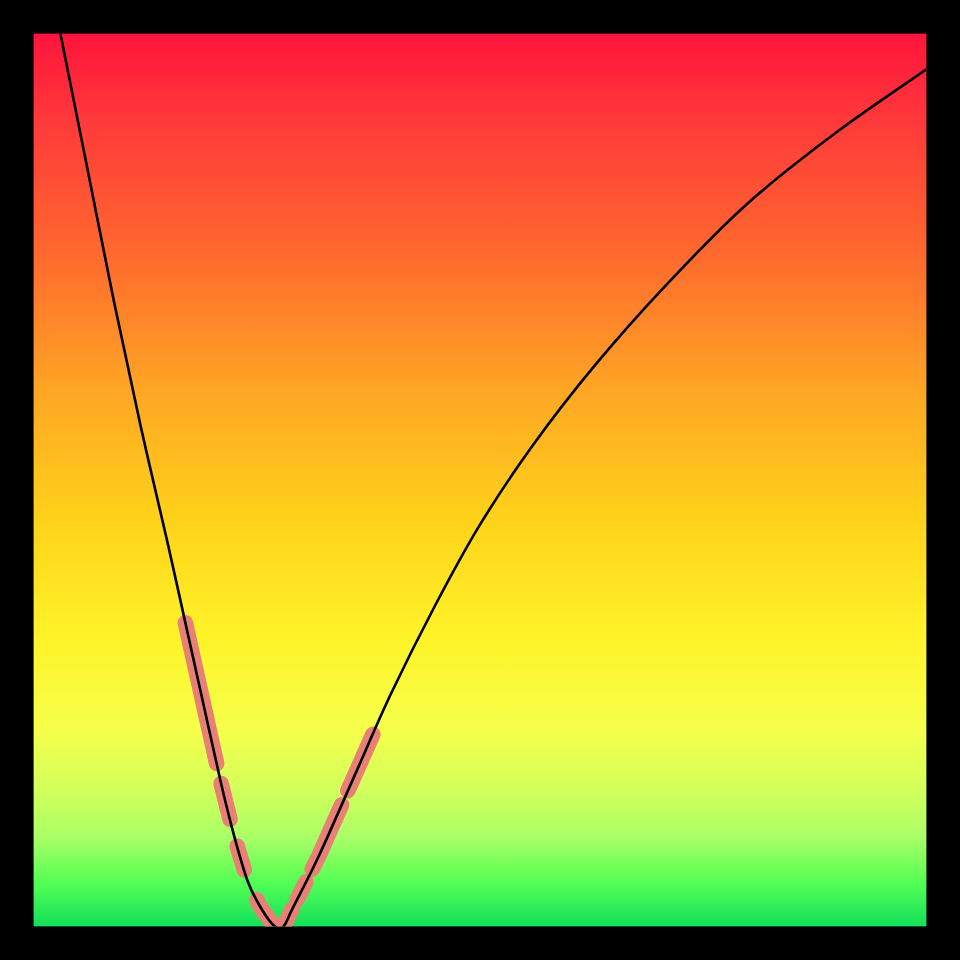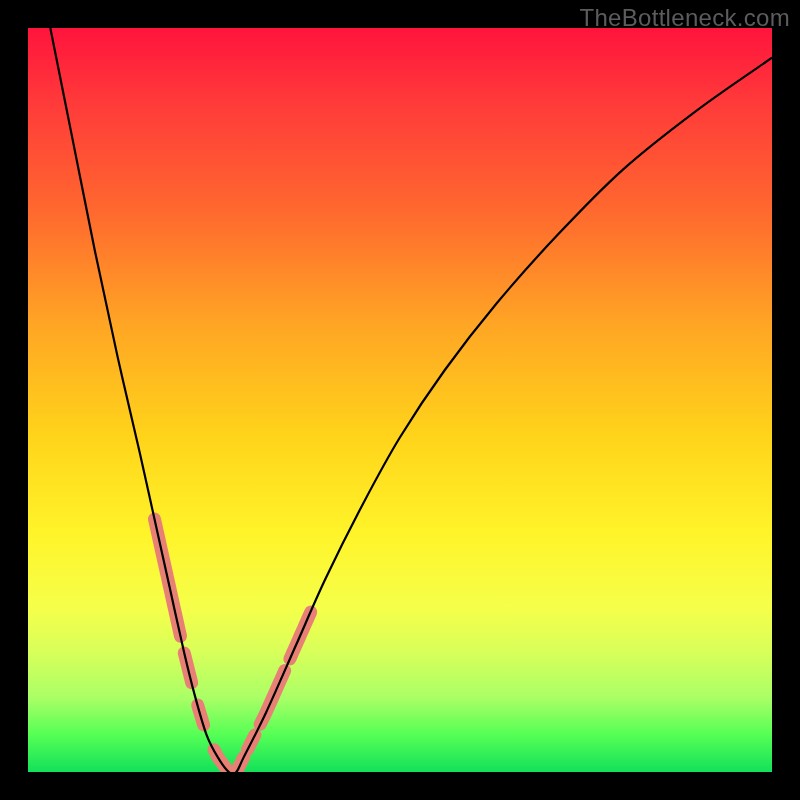--- a/index.html
+++ b/index.html
@@ -68,14 +68,13 @@
           <path d="M 156.23999999999998 624.96 L 156.7714285714286 627.0857142857143 L 157.30285714285714 629.2114285714285 L 157.83428571428573 631.3371428571429 L 158.3657142857143 633.4628571428572 L 158.89714285714285 635.5885714285714 L 159.42857142857142 637.7142857142857 L 159.96 639.84 L 160.49142857142857 641.9657142857143 L 161.02285714285713 644.0914285714285 L 161.55428571428573 646.2171428571429 L 162.0857142857143 648.3428571428572 L 162.61714285714285 650.4685714285714 L 163.14857142857142 652.5942857142857 L 163.68 654.72 " fill="none" stroke="#e98076" stroke-width="13" stroke-linecap="round" stroke-linejoin="round"></path>
           <path d="M 169.632 677.04 L 170.05714285714285 678.4571428571429 L 170.48228571428572 679.8742857142857 L 170.90742857142857 681.2914285714286 L 171.33257142857144 682.7085714285714 L 171.7577142857143 684.1257142857143 L 172.18285714285713 685.5428571428571 L 172.60800000000003 686.96 L 173.03314285714288 688.3771428571429 L 173.45828571428575 689.7942857142858 L 173.8834285714286 691.2114285714287 L 174.30857142857144 692.6285714285715 L 174.7337142857143 694.0457142857143 L 175.15885714285716 695.4628571428572 L 175.584 696.88 " fill="none" stroke="#e98076" stroke-width="13" stroke-linecap="round" stroke-linejoin="round"></path>
           <path d="M 186 721.68 L 188.12571428571428 725.9314285714286 L 190.2514285714286 729.8285714285714 L 192.37714285714284 732.6628571428571 L 194.50285714285712 735.4971428571429 L 196.62857142857143 738.3314285714285 L 198.75428571428571 741.1657142857143 L 200.88000000000002 744 L 203.00571428571428 744 L 205.1314285714286 744 L 207.25714285714287 744 L 209.38285714285715 741.8742857142857 L 211.5085714285714 737.6228571428571 L 213.6342857142857 733.3714285714285 L 215.76 729.12 " fill="none" stroke="#e98076" stroke-width="13" stroke-linecap="round" stroke-linejoin="round"></path>
           <path d="M 219.48 721.68 L 220.01142857142855 720.6171428571429 L 220.54285714285714 719.5542857142857 L 221.07428571428574 718.4914285714285 L 221.60571428571427 717.4285714285714 L 222.1371428571429 716.3657142857143 L 222.66857142857143 715.3028571428572 L 223.2 714.24 L 223.73142857142858 713.1771428571428 L 224.26285714285714 712.1142857142858 L 224.79428571428573 711.0514285714286 L 225.32571428571427 709.9885714285715 L 225.8571428571429 708.9257142857143 L 226.38857142857142 707.8628571428571 L 226.92 706.8 " fill="none" stroke="#e98076" stroke-width="13" stroke-linecap="round" stroke-linejoin="round"></path>
           <path d="M 232.128 696.384 L 233.88171428571428 692.8765714285714 L 235.63542857142858 689.3691428571428 L 237.38914285714284 685.8617142857142 L 239.1428571428571 682.0885714285715 L 240.89657142857143 678.1427142857143 L 242.6502857142857 674.1968571428572 L 244.404 670.251 L 246.15771428571432 666.3051428571428 L 247.91142857142856 662.3592857142858 L 249.66514285714285 658.4134285714285 L 251.41885714285718 654.4675714285714 L 253.1725714285714 650.5217142857143 L 254.9262857142857 646.5758571428572 L 256.68 642.63 " fill="none" stroke="#e98076" stroke-width="13" stroke-linecap="round" stroke-linejoin="round"></path>
           <path d="M 261.88800000000003 630.9119999999999 L 263.37600000000003 627.5639999999999 L 264.86400000000003 624.216 L 266.35200000000003 620.8679999999999 L 267.84 617.52 L 269.32800000000003 614.1719999999999 L 270.816 610.8240000000001 L 272.304 607.476 L 273.79200000000003 604.1279999999999 L 275.28 600.78 L 276.76800000000003 597.432 L 278.256 594.0840000000001 L 279.744 590.736 L 281.23199999999997 587.388 L 282.72 584.04 " fill="none" stroke="#e98076" stroke-width="13" stroke-linecap="round" stroke-linejoin="round"></path>
         </g>
       <path id="main-curve" fill="none" stroke="#000000" stroke-width="2.2" d="M 22.32 0 C 26.040000000000003 18.600000000000023 37.2 74.39999999999998 44.64 111.60000000000002 C 52.080000000000005 148.79999999999995 59.52 187.24 66.96 223.20000000000005 C 74.4 259.15999999999997 81.84 293.88 89.28 327.35999999999996 C 96.72 360.84 105.39999999999999 396.8 111.6 424.08 C 117.8 451.35999999999996 121.52 468.72 126.48 491.03999999999996 C 131.44 513.36 136.39999999999998 535.68 141.36 558 C 146.32000000000002 580.3199999999999 151.9 606.36 156.23999999999998 624.96 C 160.57999999999998 643.56 163.68 655.96 167.4 669.6 C 171.12 683.24 174.84 696.88 178.56 706.8 C 182.28 716.72 186 722.92 189.72 729.12 C 193.44 735.32 197.77999999999997 741.52 200.88000000000002 744 C 203.98 746.48 205.84 746.48 208.32000000000002 744 C 210.79999999999998 741.52 210.79999999999998 739.04 215.76 729.12 C 220.72000000000003 719.2 229.4 703.08 238.08 684.48 C 246.76 665.88 257.91999999999996 639.84 267.84 617.52 C 277.76 595.2 286.44 574.12 297.6 550.56 C 308.76 527 322.40000000000003 499.71999999999997 334.8 476.16 C 347.2 452.6 358.35999999999996 431.52000000000004 372 409.2 C 385.64 386.88 400.52 364.56 416.64000000000004 342.23999999999995 C 432.76 319.92 450.12 297.6 468.72 275.28 C 487.32 252.95999999999998 507.1600000000001 230.64 528.24 208.32000000000005 C 549.3199999999999 186 571.64 162.43999999999994 595.2 141.36 C 618.76 120.28000000000009 644.8000000000001 100.44000000000005 669.6 81.84000000000003 C 694.4 63.24000000000001 731.5999999999999 38.440000000000055 744 29.75999999999999"></path>
     </svg>
   </div>
-  <div class="watermark">TheBottleneck.com</div>
 </div>
 
 </body></html>

